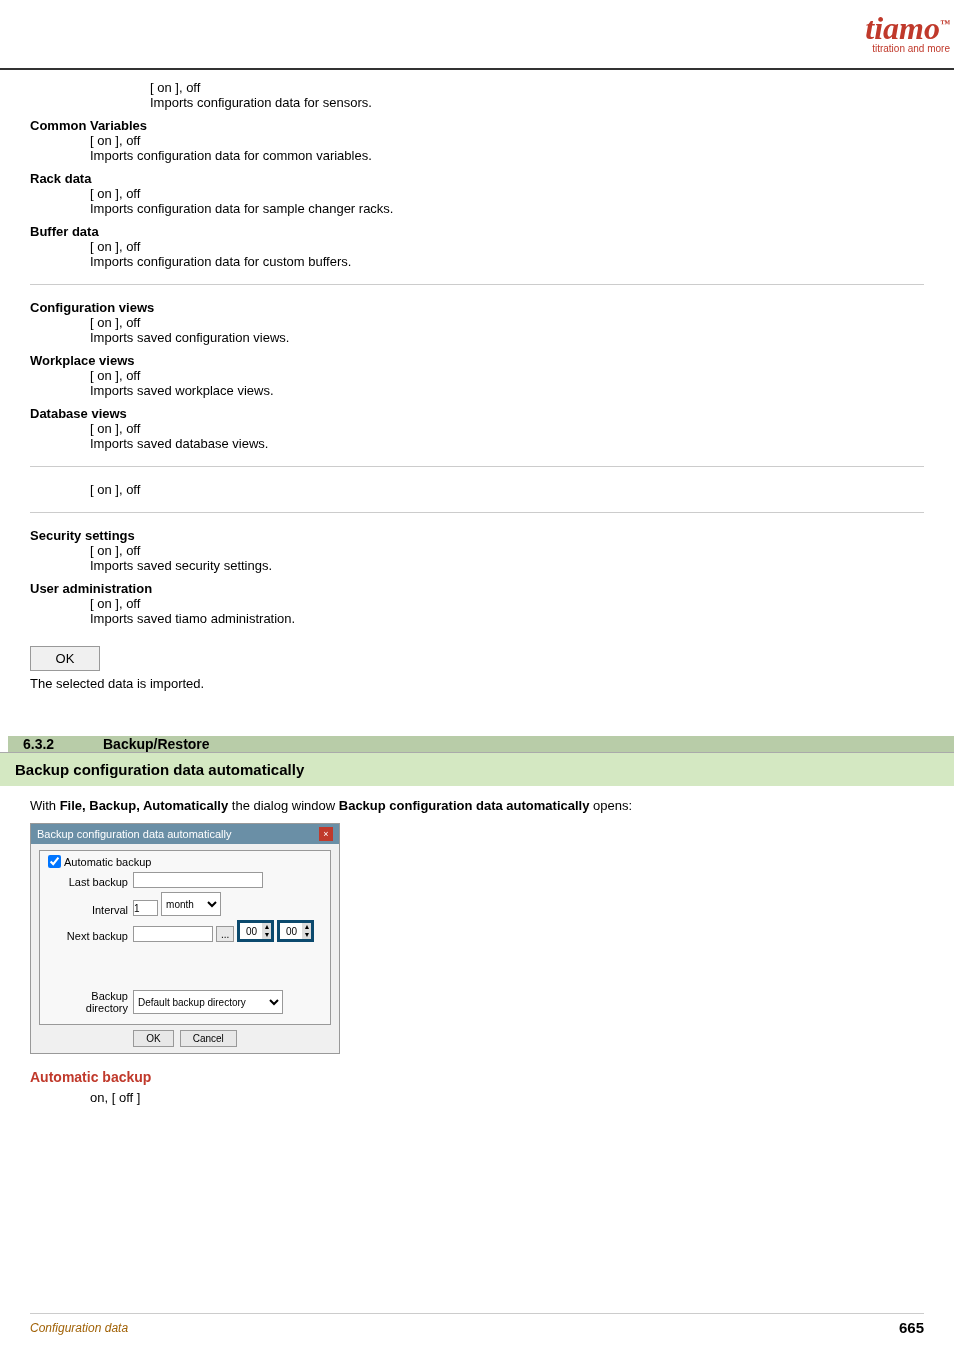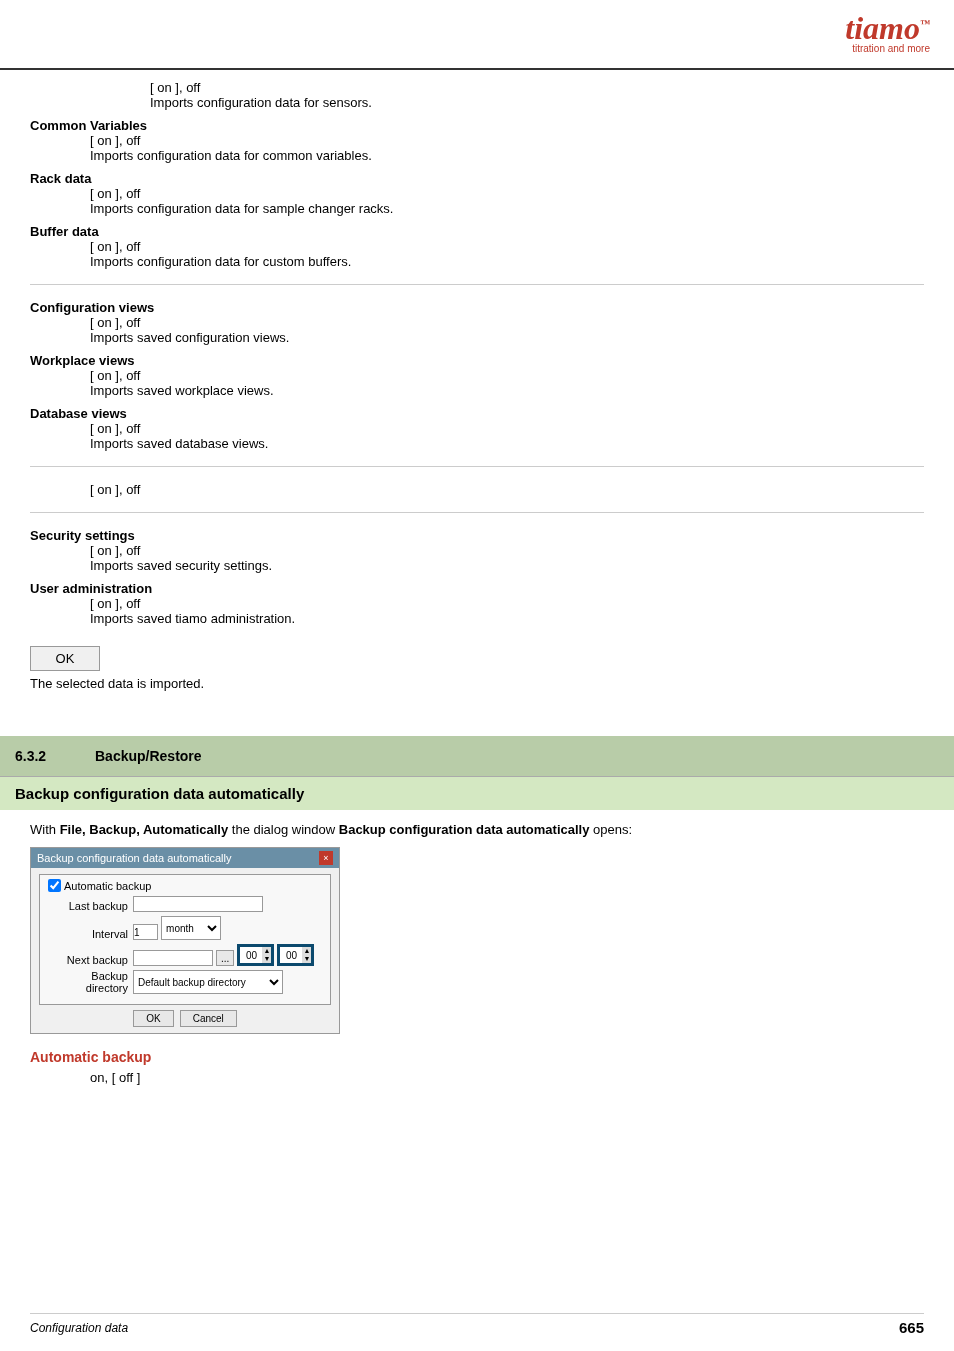--- a/index.html
+++ b/index.html
@@ -14,21 +14,21 @@
     }
 
     
     .top-bar {
       border-bottom: 2px solid #333;
       height: 70px;
       position: relative;
     }
     .logo-area {
       position: absolute;
-      right: 24px;
+      right: 4px;
       top: 10px;
     }
     .logo-text {
       font-size: 32px;
       font-style: italic;
       font-weight: bold;
       color: #c0392b;
       font-family: Georgia, serif;
     }
     .logo-tm {
@@ -83,22 +83,22 @@
       background: #f0f0f0;
       padding: 4px 20px;
       font-size: 13px;
       cursor: pointer;
       min-width: 70px;
     }
 
     
     .section-header-bar {
       background: #b8cca8;
-      padding: 12px 15px;
-      margin: 20px 0 0 0;
+      padding: 0 15px;
+      margin: 20px 0 0 8px;
       display: flex;
       align-items: flex-start;
     }
     .section-number {
       font-weight: bold;
       font-size: 14px;
       margin-right: 20px;
       min-width: 60px;
     }
     .section-title {
@@ -195,20 +195,21 @@
     }
     .dialog-select {
       border: 1px solid #999;
       background: #fff;
       height: 24px;
       font-size: 10px;
       width: 60px;
     }
     .dialog-select-wide {
       width: 150px;
+      margin-top: 44px;
     }
     .dialog-btn-row {
       display: flex;
       justify-content: center;
       gap: 6px;
       margin-top: 4px;
     }
     .dialog-btn {
       border: 1px solid #999;
       background: #e8e8e8;
@@ -282,21 +283,21 @@
       left: 30px;
       right: 30px;
       display: flex;
       justify-content: space-between;
       align-items: center;
       border-top: 1px solid #ccc;
       padding-top: 5px;
     }
     .footer-left {
       font-size: 12px;
-      color: #000000;
+      color: #a16207;
       font-style: italic;
     }
     .footer-right {
       font-size: 15px;
       font-weight: bold;
     }
 
     .indent1 { margin-left: 60px; }
   </style>
 </head>

